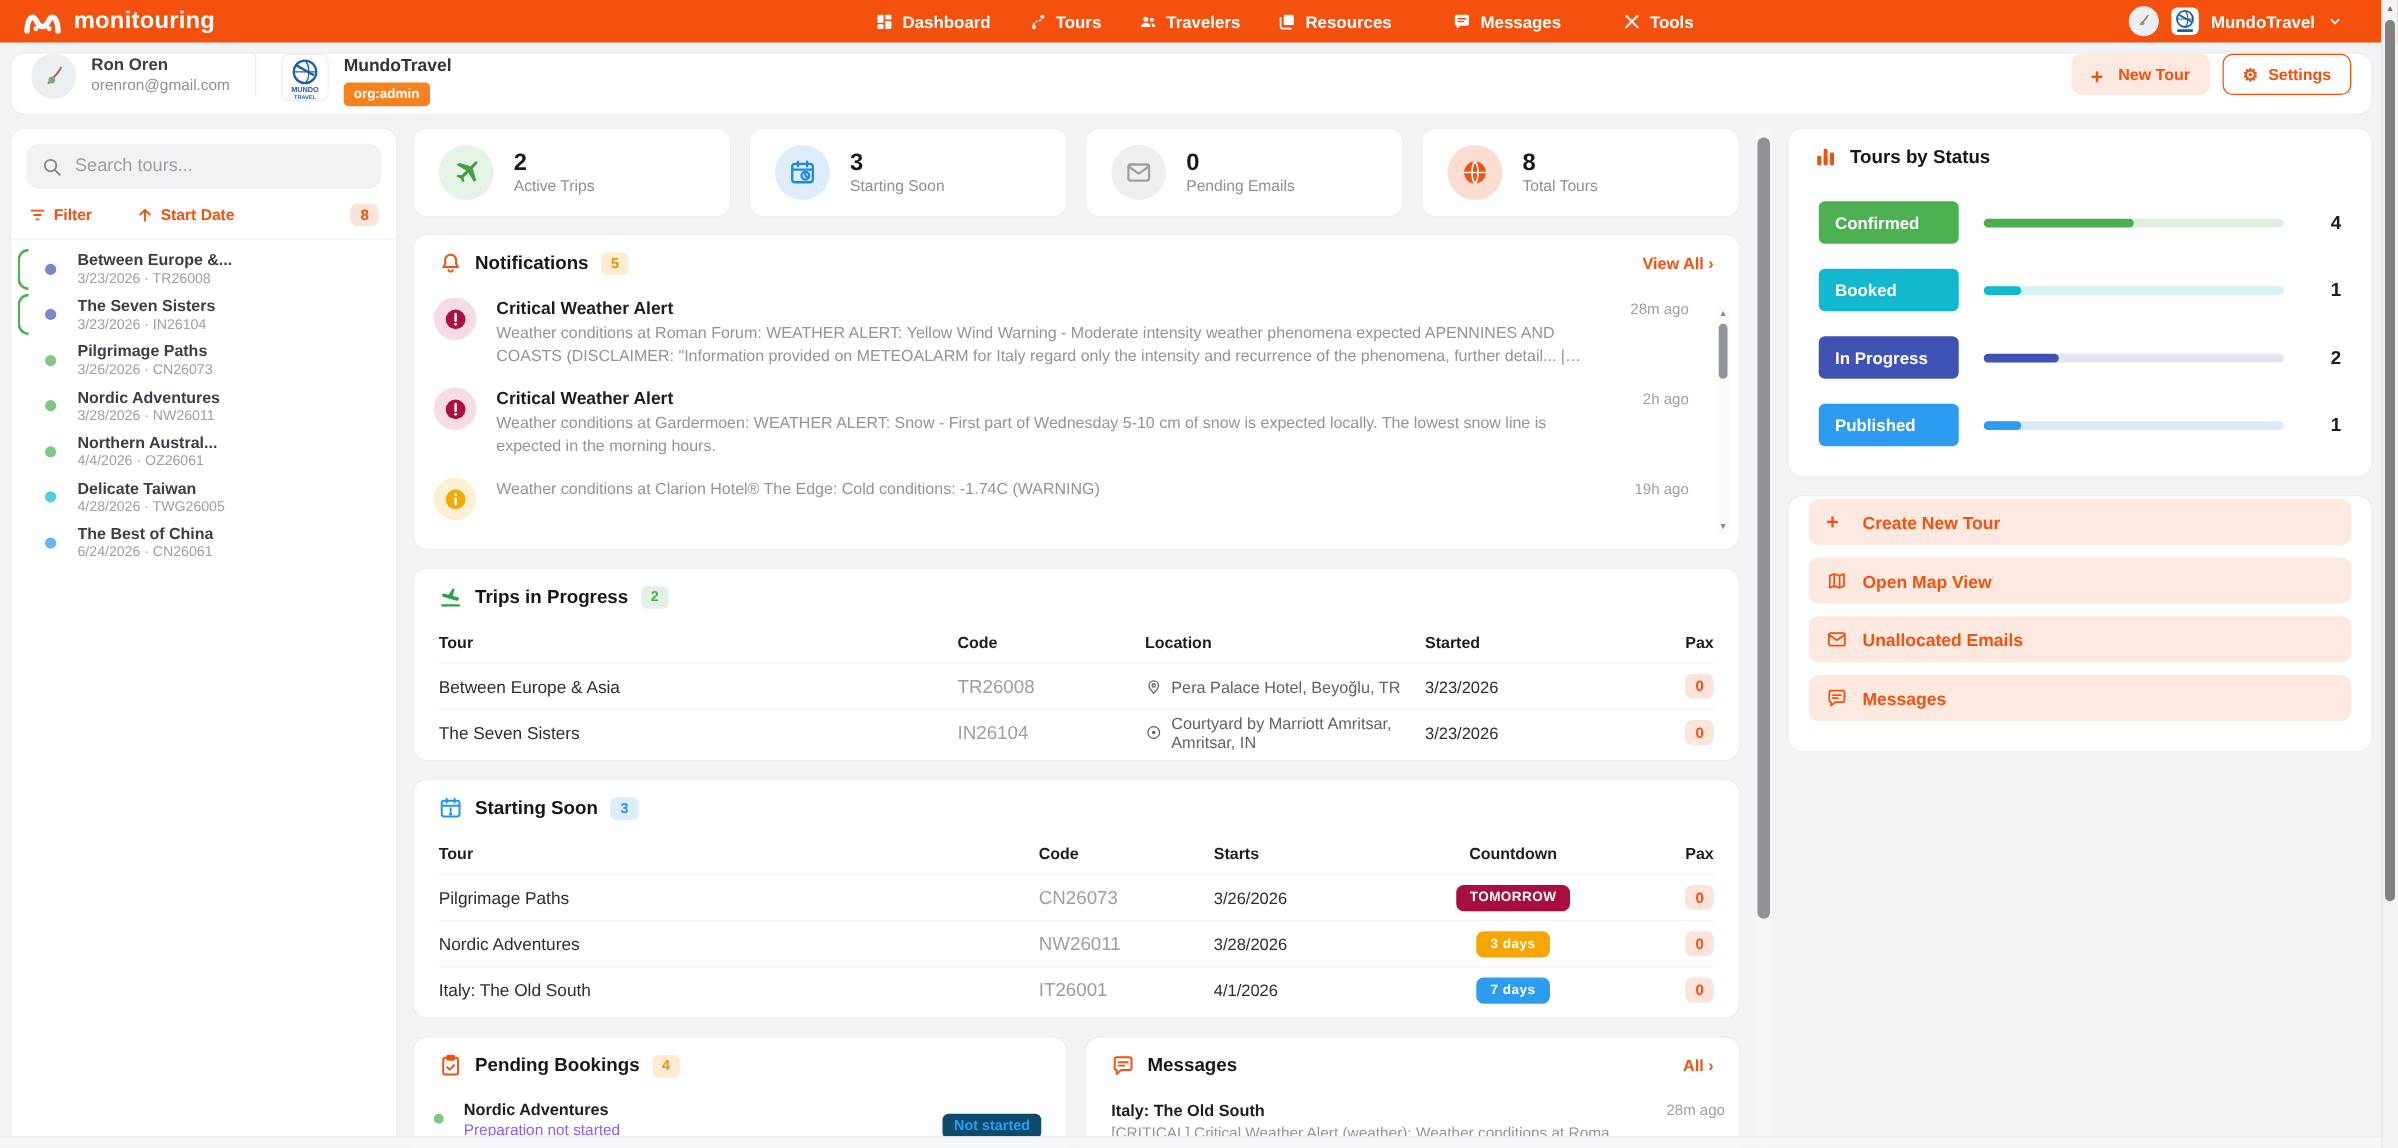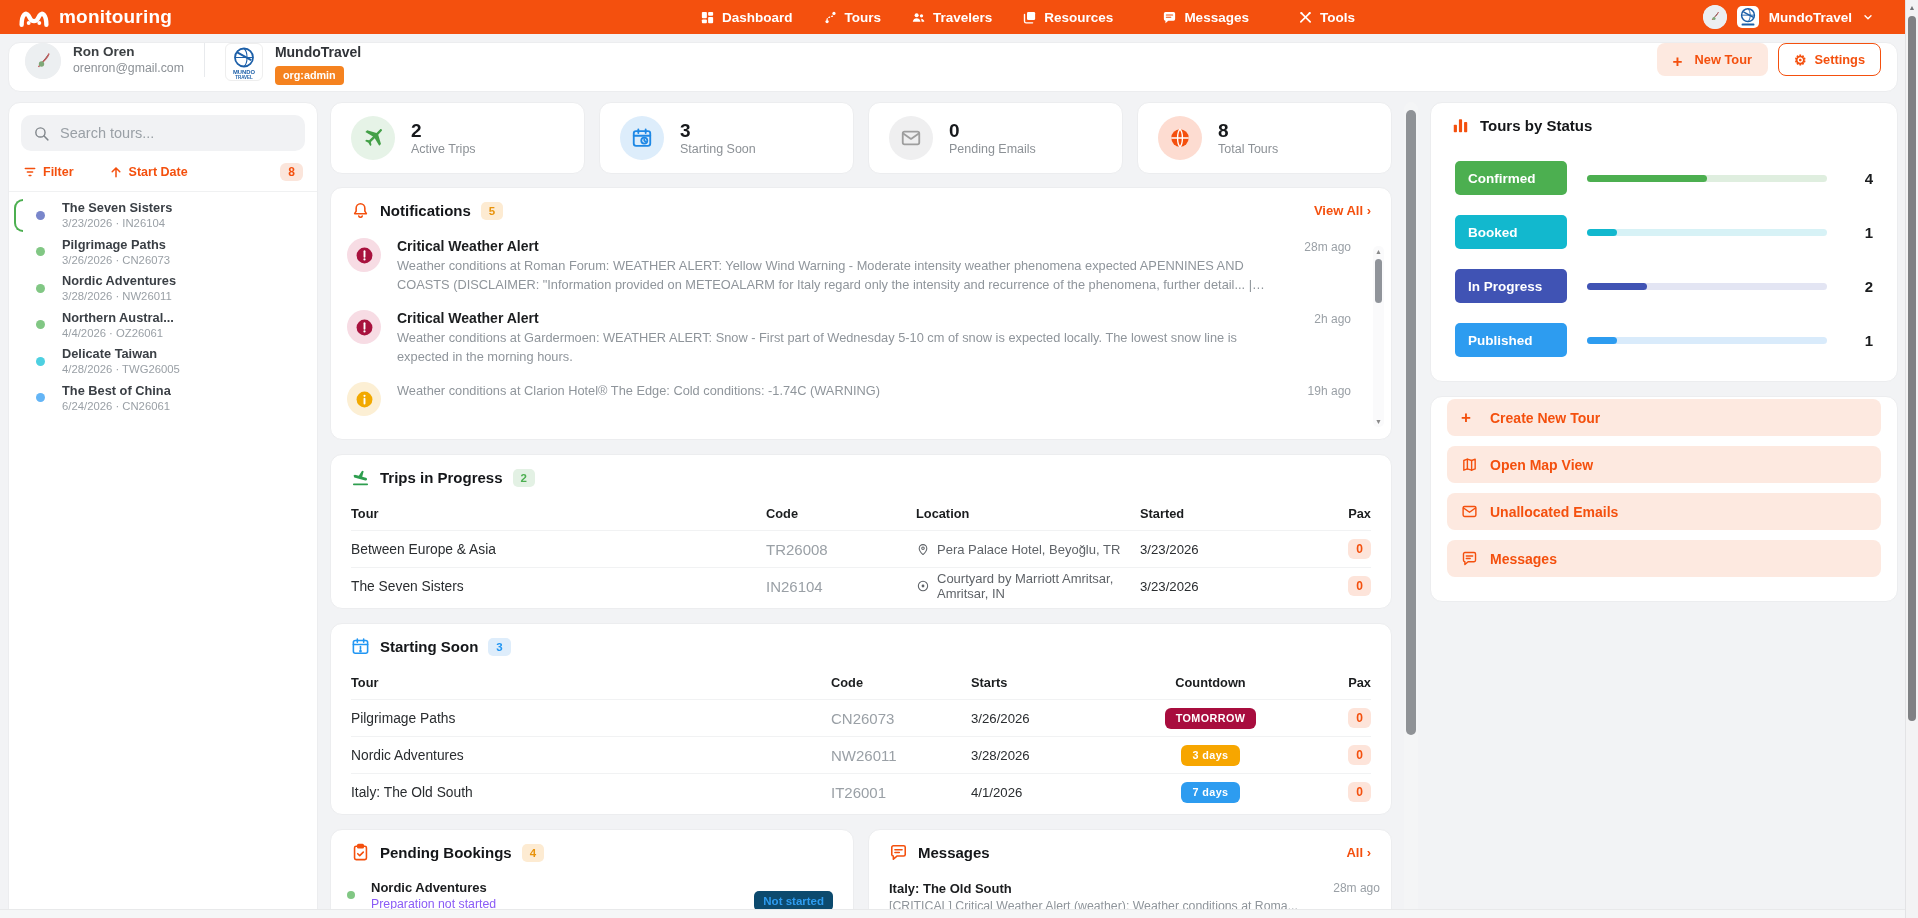--- a/index.html
+++ b/index.html
@@ -326,20 +326,28 @@
             <svg viewBox="0 0 24 24" fill="none" stroke="currentColor" stroke-width="2.6" stroke-linecap="round" stroke-linejoin="round">
               <path d="M12 20V5M5.5 11.5L12 5l6.5 6.5"></path>
             </svg>
           </span>
         <span>Start Date</span>
       </span>
       <span class="side-count">8</span>
     </div>
     <div class="tour-list">
 
+        <div class="tour-item">
+          <span class="bracket" style="border-color: rgb(76, 175, 80);"></span>
+          <span class="dot" style="background: rgb(121, 134, 203);"></span>
+          <span class="tour-text">
+            <span class="tour-title" style="display:block">Between Europe &amp;...</span>
+            <span class="tour-sub" style="display:block">3/23/2026 · TR26008</span>
+          </span>
+        </div>
 
         <div class="tour-item">
           <span class="bracket" style="border-color: rgb(76, 175, 80);"></span>
           <span class="dot" style="background: rgb(121, 134, 203);"></span>
           <span class="tour-text">
             <span class="tour-title" style="display:block">The Seven Sisters</span>
             <span class="tour-sub" style="display:block">3/23/2026 · IN26104</span>
           </span>
         </div>
 

